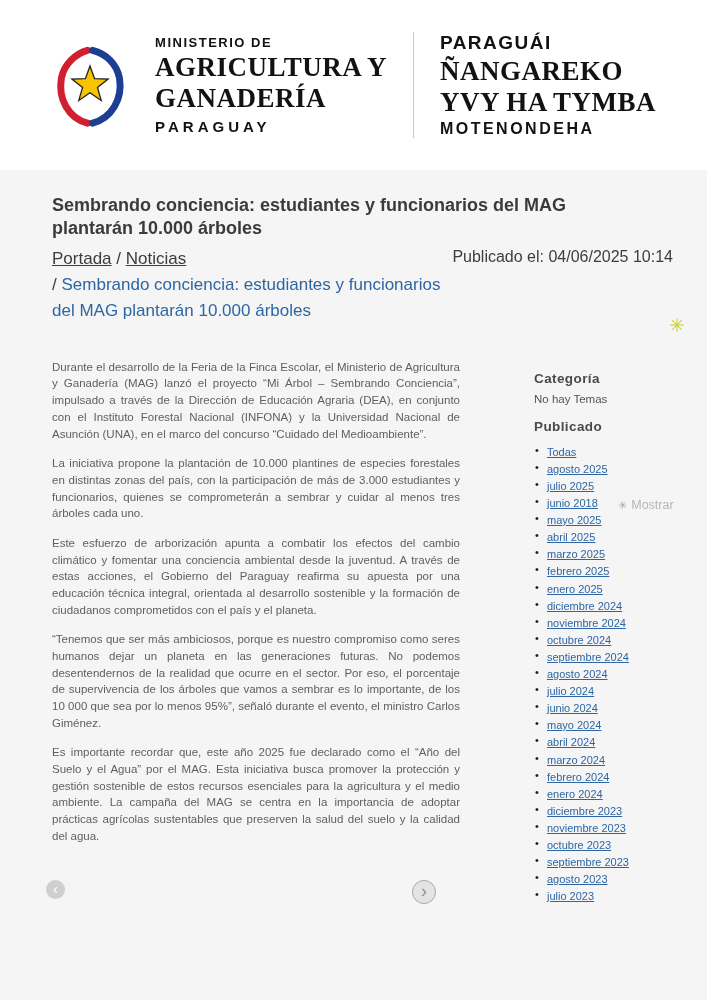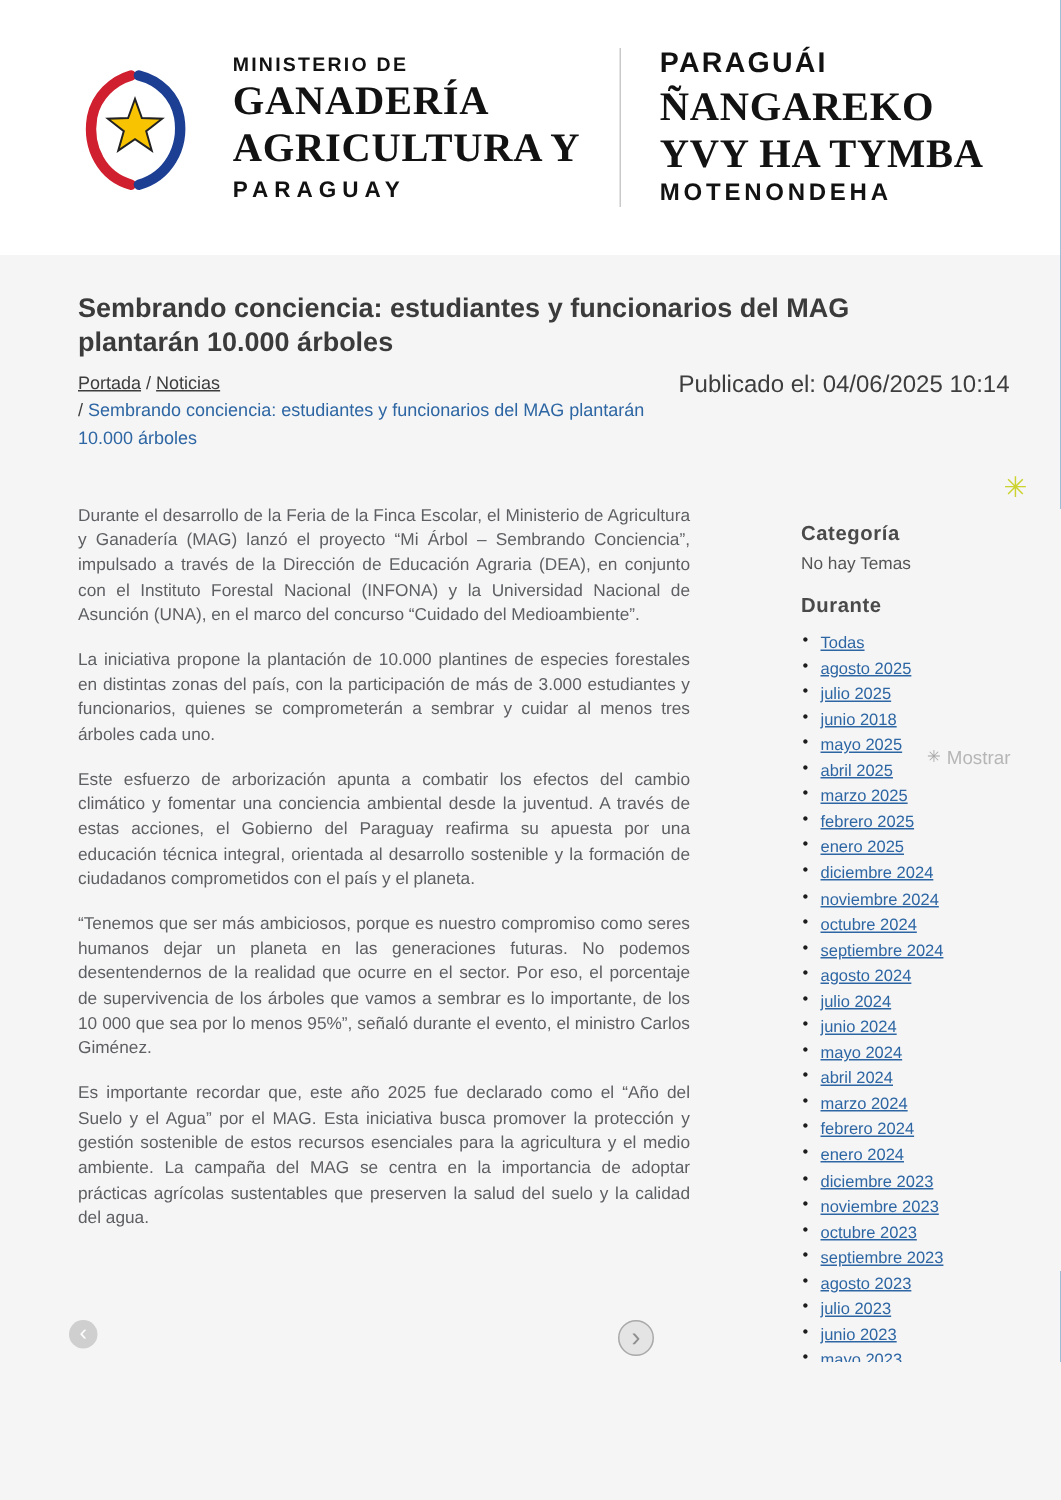--- a/index.html
+++ b/index.html
@@ -15,21 +15,21 @@
   .line-big { font-family:"Liberation Serif", serif; font-size:27px; font-weight:bold; line-height:1.12; letter-spacing:0.5px; }
   .line-country { font-size:15px; font-weight:bold; letter-spacing:4px; margin-top:5px; }
   .divider { width:1px; height:106px; background:#c9c9c9; flex:0 0 auto; }
   .line-med { font-size:19px; font-weight:bold; letter-spacing:1.5px; margin-bottom:2px; }
   .line-country2 { font-size:16px; font-weight:bold; letter-spacing:2.5px; margin-top:3px; }
 
   
   .main { position:relative; height:830px; padding:24px 34px 0 52px; background:#f5f5f6; }
   .page-title { font-size:18px; font-weight:bold; color:#3b3b3b; line-height:1.3; max-width:600px; }
   .meta-row { display:flex; align-items:flex-start; margin-top:5px; }
-  .breadcrumb { width:400px; font-size:12px; line-height:1.55; color:#3d3d3d; }
+  .breadcrumb { width:400px; font-size:17px; line-height:1.55; color:#3d3d3d; }
   .breadcrumb .bc-line { display:block; }
   .breadcrumb a.plain { color:#3d3d3d; text-decoration:underline; cursor:pointer; }
   .breadcrumb .sep { color:#3d3d3d; }
   .breadcrumb a.current { color:#2d66a3; text-decoration:none; cursor:pointer; }
   .published { margin-left:auto; font-size:16px; color:#3d3d3d; padding-top:2px; white-space:nowrap; }
 
   .columns { display:flex; margin-top:34px; }
   .article { width:408px; flex:0 0 auto; }
   .article p { font-size:11.5px; line-height:1.45; color:#5e5f62; text-align:justify; margin-bottom:13px; }
 
@@ -62,22 +62,22 @@
   <header class="site-header">
     <div class="logo">
       <svg viewBox="0 0 90 100" width="78" height="90" aria-hidden="true">
         <path d="M42 94 C 20 88, 8 66, 12 42 C 15 26, 28 14, 42 10" fill="none" stroke="#d01f2e" stroke-width="8" stroke-linecap="round"></path>
         <path d="M48 10 C 64 14, 76 26, 79 42 C 83 66, 70 88, 48 94" fill="none" stroke="#1c3f94" stroke-width="8" stroke-linecap="round"></path>
         <polygon points="45,28 50.3,42.7 65.9,43.2 53.6,52.8 57.9,67.8 45,59 32.1,67.8 36.4,52.8 24.1,43.2 39.7,42.7" fill="#f8c300" stroke="#222222" stroke-width="1.5"></polygon>
       </svg>
     </div>
     <div class="brand-text ministry">
       <div class="line-small">MINISTERIO DE</div>
+      <div class="line-big">AGRICULTURA Y</div>
       <div class="line-big">GANADERÍA</div>
-      <div class="line-big">AGRICULTURA Y</div>
       <div class="line-country">PARAGUAY</div>
     </div>
     <div class="divider"></div>
     <div class="brand-text guarani">
       <div class="line-med">PARAGUÁI</div>
       <div class="line-big">ÑANGAREKO</div>
       <div class="line-big">YVY HA TYMBA</div>
       <div class="line-country2">MOTENONDEHA</div>
     </div>
   </header>
@@ -106,21 +106,21 @@
           <p>Durante el desarrollo de la Feria de la Finca Escolar, el Ministerio de Agricultura y Ganadería (MAG) lanzó el proyecto “Mi Árbol – Sembrando Conciencia”, impulsado a través de la Dirección de Educación Agraria (DEA), en conjunto con el Instituto Forestal Nacional (INFONA) y la Universidad Nacional de Asunción (UNA), en el marco del concurso “Cuidado del Medioambiente”.</p>
           <p>La iniciativa propone la plantación de 10.000 plantines de especies forestales en distintas zonas del país, con la participación de más de 3.000 estudiantes y funcionarios, quienes se comprometerán a sembrar y cuidar al menos tres árboles cada uno.</p>
           <p>Este esfuerzo de arborización apunta a combatir los efectos del cambio climático y fomentar una conciencia ambiental desde la juventud. A través de estas acciones, el Gobierno del Paraguay reafirma su apuesta por una educación técnica integral, orientada al desarrollo sostenible y la formación de ciudadanos comprometidos con el país y el planeta.</p>
           <p>“Tenemos que ser más ambiciosos, porque es nuestro compromiso como seres humanos dejar un planeta en las generaciones futuras. No podemos desentendernos de la realidad que ocurre en el sector. Por eso, el porcentaje de supervivencia de los árboles que vamos a sembrar es lo importante, de los 10 000 que sea por lo menos 95%”, señaló durante el evento, el ministro Carlos Giménez.</p>
           <p>Es importante recordar que, este año 2025 fue declarado como el “Año del Suelo y el Agua” por el MAG. Esta iniciativa busca promover la protección y gestión sostenible de estos recursos esenciales para la agricultura y el medio ambiente. La campaña del MAG se centra en la importancia de adoptar prácticas agrícolas sustentables que preserven la salud del suelo y la calidad del agua.</p>
         </article>
 
       <aside class="sidebar">
         <h3 class="sidebar-heading">Categoría</h3>
         <p class="cat-empty">No hay Temas</p>
-        <h3 class="sidebar-heading archives-title">Durante</h3>
+        <h3 class="sidebar-heading archives-title">Publicado</h3>
         <ul class="archives">
             <li><a>Todas</a></li>
             <li><a>agosto 2025</a></li>
             <li><a>julio 2025</a></li>
             <li><a>junio 2018</a></li>
             <li><a>mayo 2025</a></li>
             <li><a>abril 2025</a></li>
             <li><a>marzo 2025</a></li>
             <li><a>febrero 2025</a></li>
             <li><a>enero 2025</a></li>

